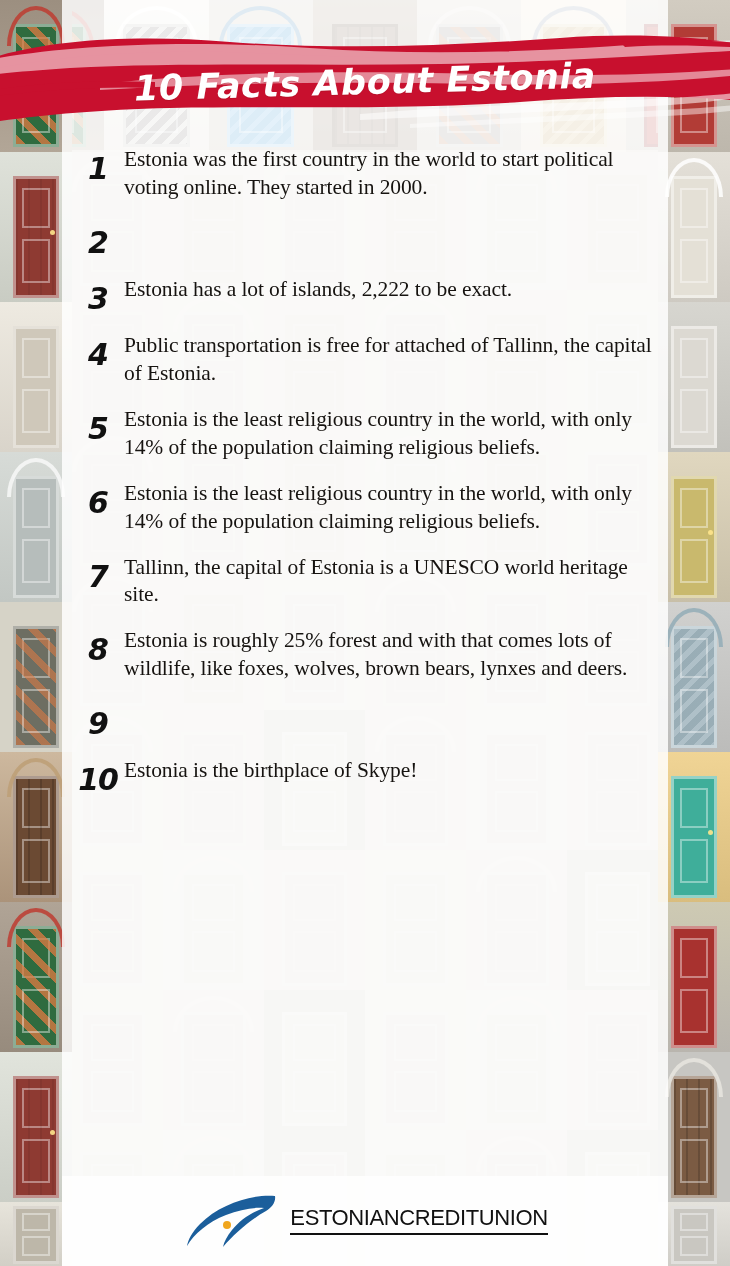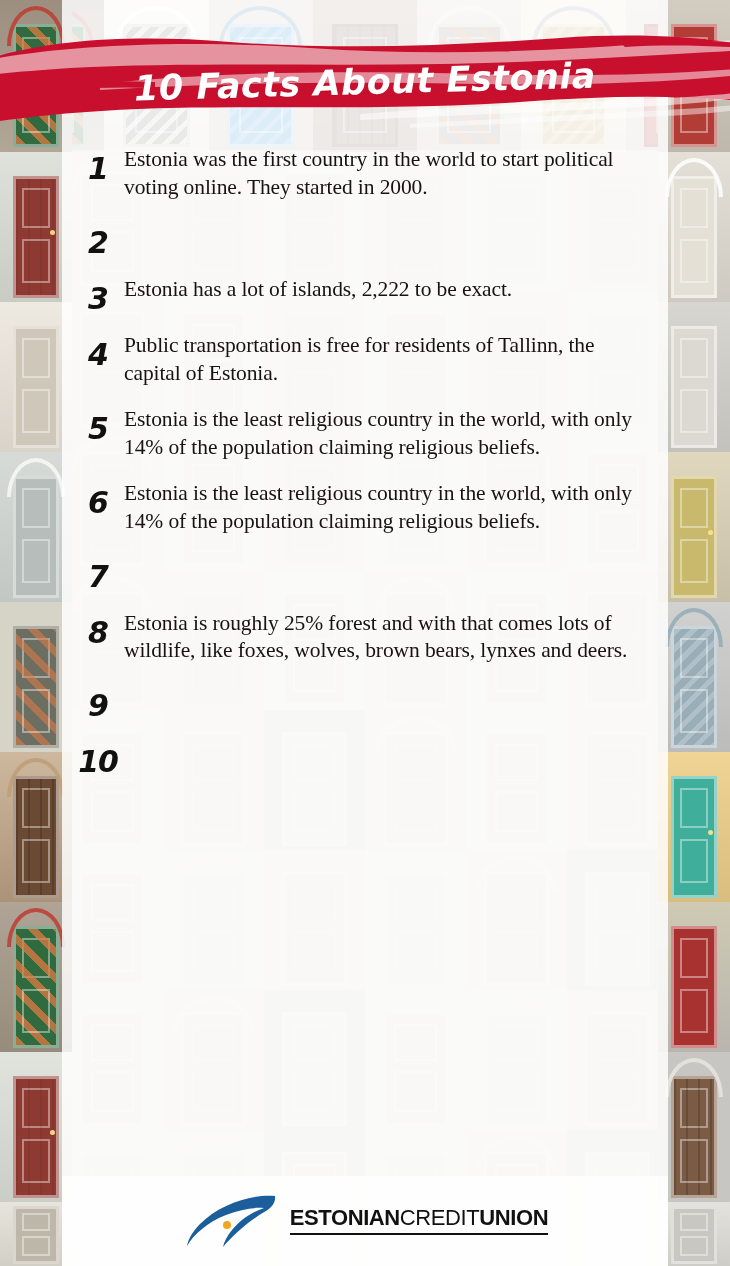--- a/index.html
+++ b/index.html
@@ -209,21 +209,21 @@
     font-size: 21px;
     letter-spacing: -0.2px;
     white-space: nowrap;
     padding-top: 5px;
   }
   .logo-rule {
     height: 2px;
     background: #111111;
     margin-top: 4px;
   }
-  .b { font-weight: bold; }
+  .b { font-weight: normal; }
   .r { font-weight: normal; }
 </style>
 </head>
 <body>
 
 <div id="poster">
 
   <div class="bg-collage">
 
     <div class="bg-top-row">
@@ -587,48 +587,50 @@
       <div class="fact-num">2</div>
     </div>
 
     <div class="fact">
       <div class="fact-num">3</div>
       <div class="fact-text">Estonia has a lot of islands, 2,222 to be exact.</div>
     </div>
 
     <div class="fact">
       <div class="fact-num">4</div>
-      <div class="fact-text">Public transportation is free for residents of Tallinn, the capital of Estonia.</div>
+      <div class="fact-text">Public transportation is free for attached of Tallinn, the capital of Estonia.</div>
     </div>
 
     <div class="fact">
       <div class="fact-num">5</div>
       <div class="fact-text">Estonia is the least religious country in the world, with only 14% of the population claiming religious beliefs.</div>
     </div>
 
     <div class="fact">
       <div class="fact-num">6</div>
       <div class="fact-text">Estonia is the least religious country in the world, with only 14% of the population claiming religious beliefs.</div>
     </div>
 
     <div class="fact">
       <div class="fact-num">7</div>
+      <div class="fact-text">Tallinn, the capital of Estonia is a UNESCO world heritage site.</div>
     </div>
 
     <div class="fact">
       <div class="fact-num">8</div>
       <div class="fact-text">Estonia is roughly 25% forest and with that comes lots of wildlife, like foxes, wolves, brown bears, lynxes and deers.</div>
     </div>
 
     <div class="fact">
       <div class="fact-num">9</div>
     </div>
 
     <div class="fact">
       <div class="fact-num">10</div>
+      <div class="fact-text">Estonia is the birthplace of Skype!</div>
     </div>
 
   </div>
 
   <div class="footer">
 
     <div class="logo-mark">
       <svg viewBox="0 0 96 58">
         <path d="M93,4 C70,2 38,12 18,32 C10,40 6,48 5,54 C12,42 26,30 44,23
                  C58,17.5 72,15 82,16 C70,20 58,28 50,38 C45,44 42,50 41,55

